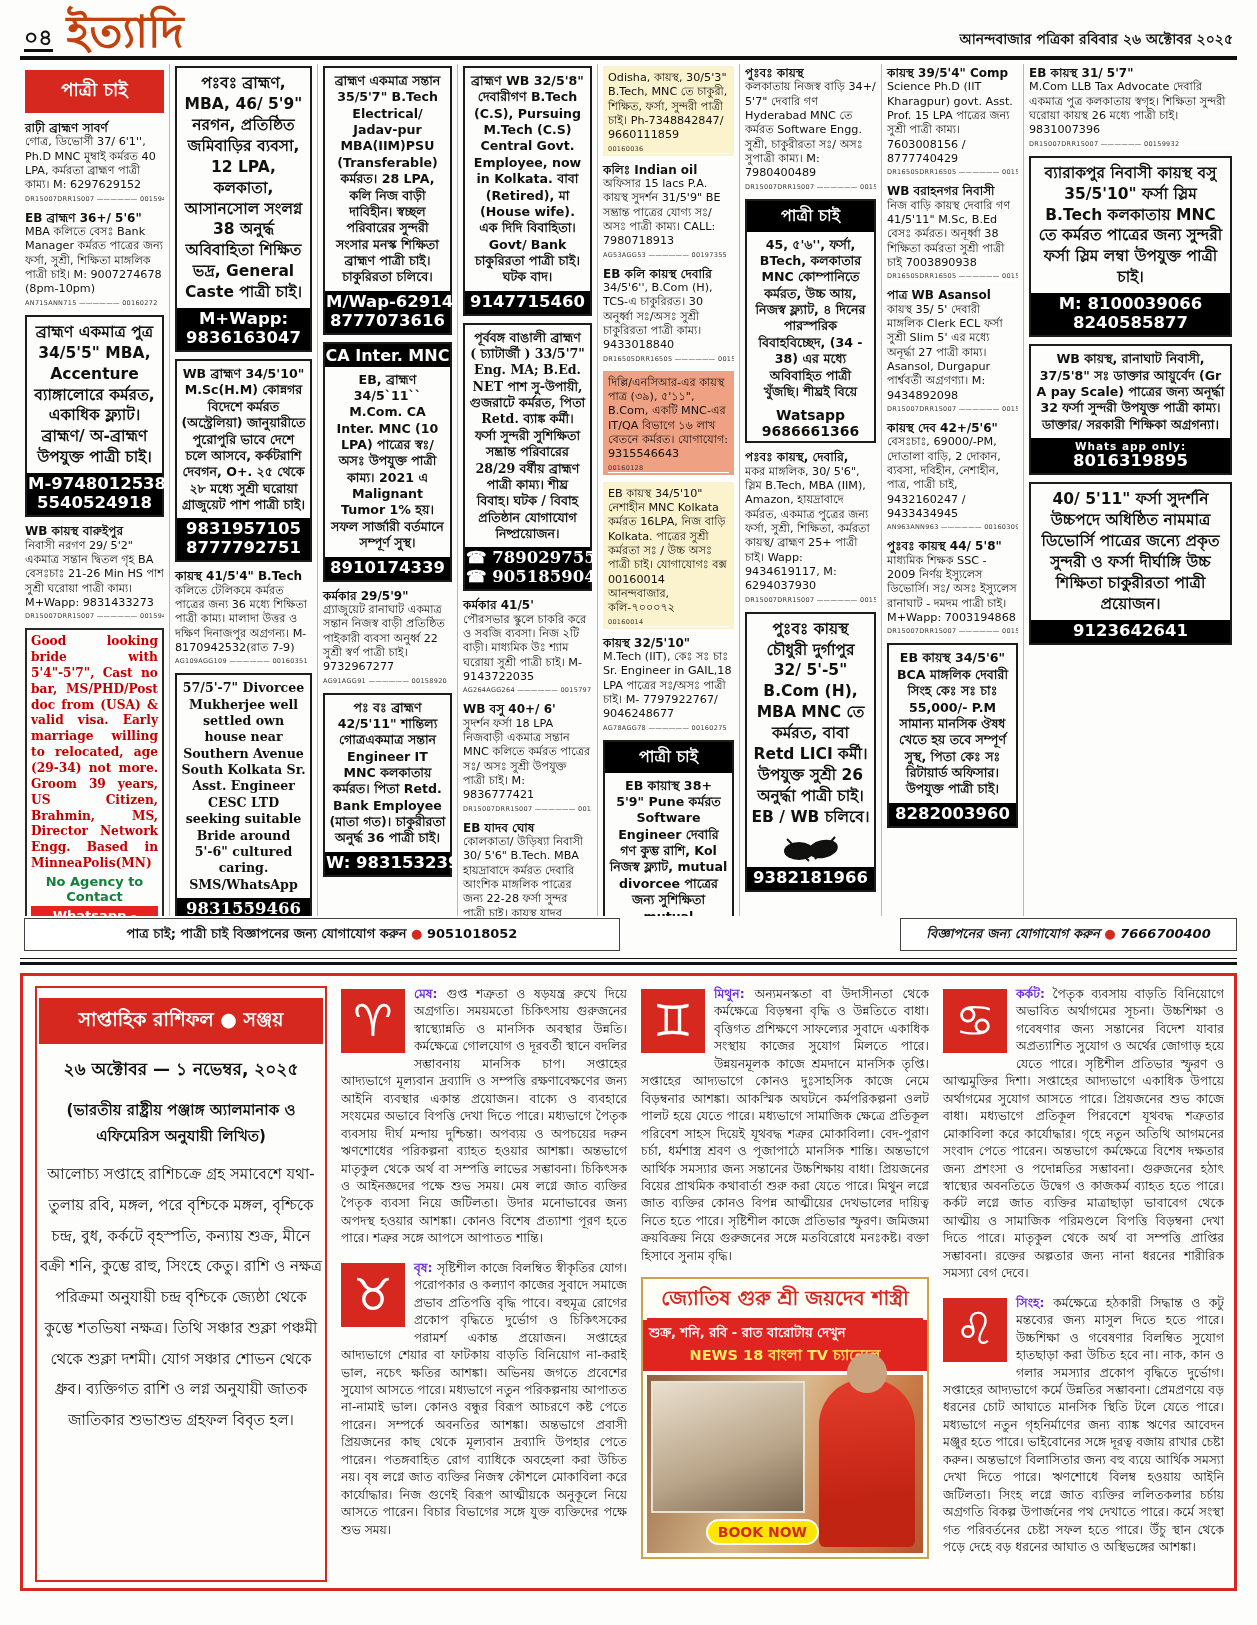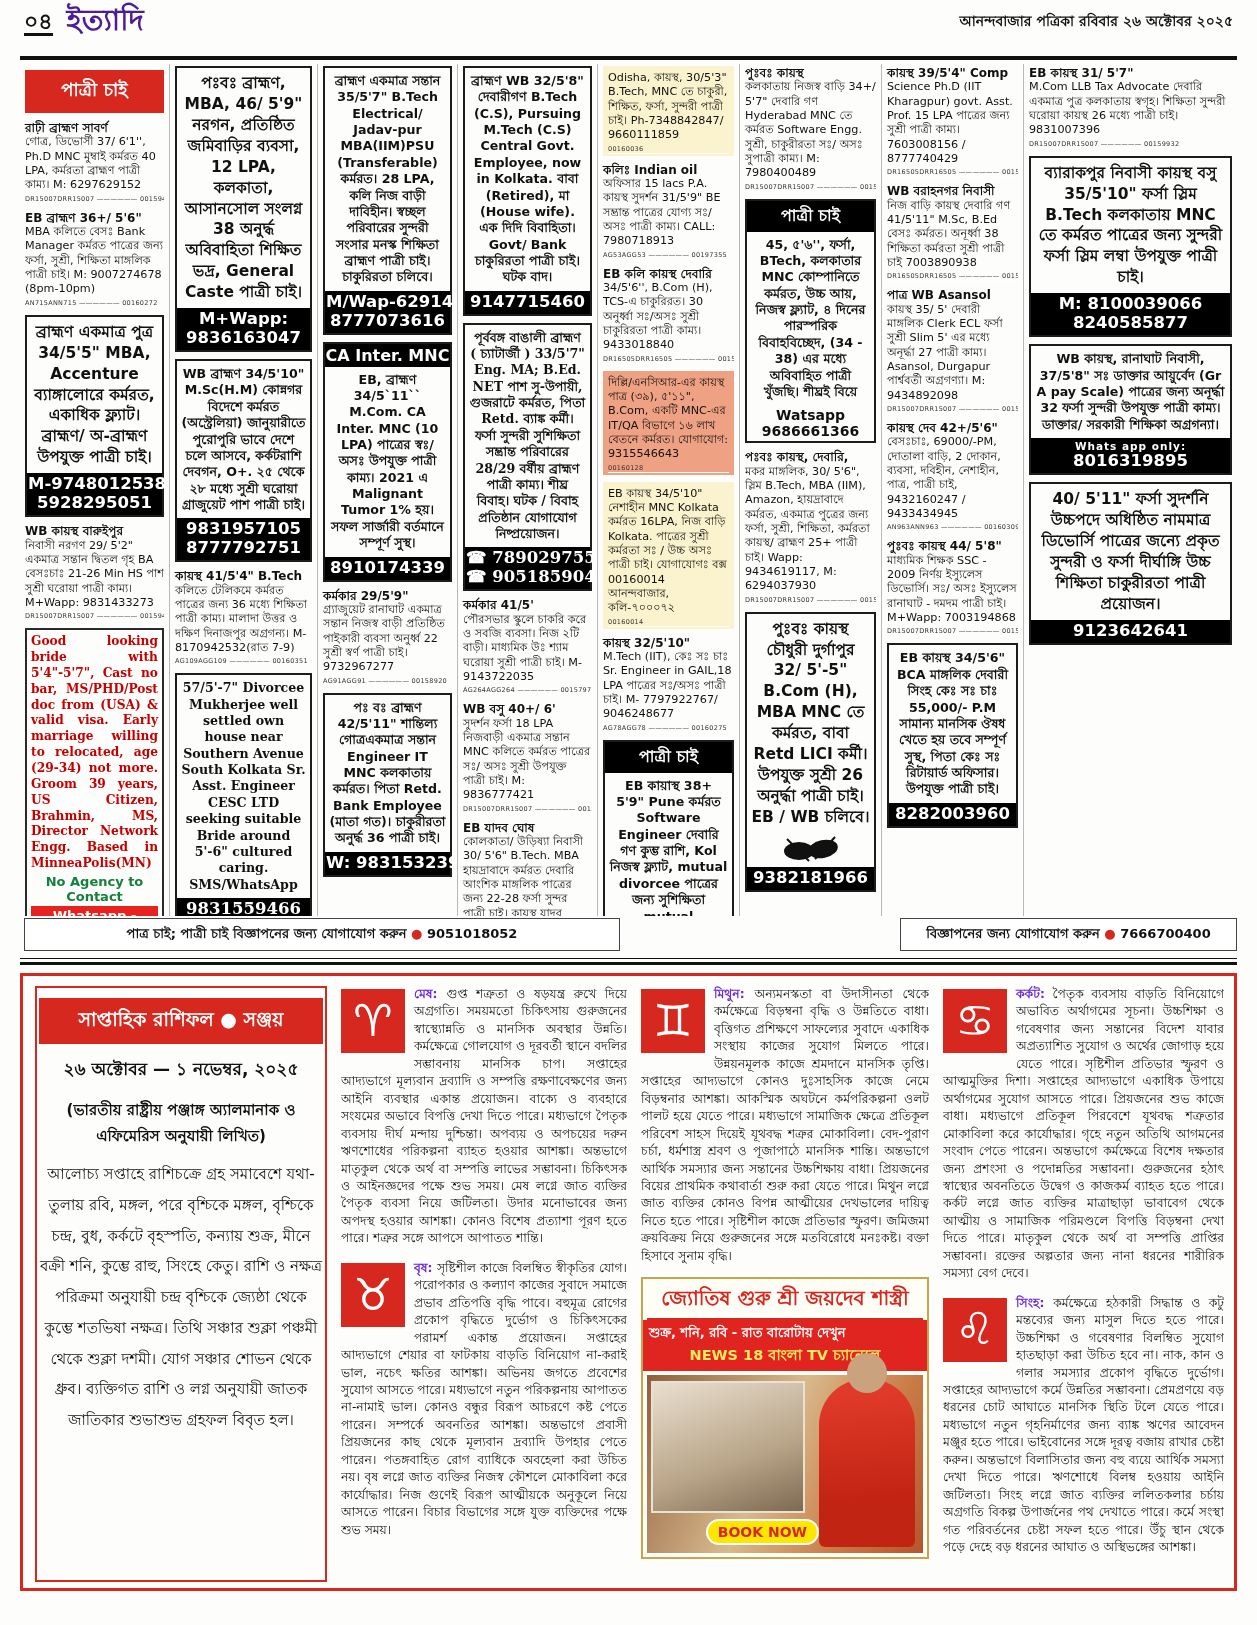--- a/index.html
+++ b/index.html
@@ -1,22 +1,22 @@
 <!DOCTYPE html>
 <html><head>
 <meta charset="utf-8">
 <style>
   html,body{margin:0;padding:0;background:#f6f5f2;}
   body{width:1257px;height:1625px;font-family:"DejaVu Sans","Liberation Sans",sans-serif;color:#111;overflow:hidden;}
   .page{width:1257px;height:1625px;background:#fdfdfb;position:relative;box-sizing:border-box;padding:8px 20px 0 20px;}
   
-  .masthead{display:flex;align-items:flex-start;justify-content:space-between;border-bottom:4px solid #111;padding:2px 4px 4px 4px;height:52px;box-sizing:border-box;}
+  .masthead{display:flex;align-items:flex-end;justify-content:space-between;border-bottom:4px solid #111;padding:2px 4px 4px 4px;height:52px;box-sizing:border-box;}
   .mh-left{display:flex;align-items:flex-end;gap:14px;}
   .page-num{font-size:22px;font-weight:bold;border-bottom:3px solid #111;line-height:1;}
-  .paper-title{color:#4c1d95;font-size:29px;font-weight:bold;line-height:.9;font-family:Liberation Mono, monospace;}
+  .paper-title{color:#c2410c;font-size:44px;font-weight:bold;line-height:.9;font-family:Liberation Sans, sans-serif;}
   .edition-line{font-size:14px;font-weight:bold;}
   
   .classifieds{display:grid;grid-template-columns:150px 148px 140px 140px 142px 142px 142px 1fr;column-gap:0;height:852px;overflow:hidden;margin-top:4px;}
   .col{border-right:1px solid #b9b9b9;padding:2px 5px 0 5px;overflow:hidden;}
   .col:last-child{border-right:none;}
   .ad{margin:0 0 7px 0;}
   .ad .title{font-weight:bold;font-size:12px;line-height:1.2;display:block;}
   .ad .body{font-size:11.2px;line-height:1.28;display:block;}
   .ad .code{font-size:6.5px;color:#333;letter-spacing:.3px;margin-top:2px;border-bottom:1px solid #fff;white-space:nowrap;overflow:hidden;}
   .ad.label-box{background:#d6281f;color:#fff;text-align:center;font-size:18px;font-weight:bold;padding:6px 2px;margin:4px 0 8px 0;}
@@ -37,21 +37,21 @@
   .bride .red-body{color:#c40000;font-weight:bold;font-size:12.2px;line-height:1.3;text-align:justify;font-family:"DejaVu Serif","Liberation Serif",serif;}
   .bride .blue-note{color:#15803d;font-weight:bold;font-size:13px;text-align:center;margin:2px 0;}
   .wa-box{background:#e8231f;color:#ffffff;text-align:center;padding:2px;}
   .wa-l1{font-weight:bold;font-size:13px;}
   .drums{display:block;margin:2px auto;}
   
   .footrow{position:relative;height:34px;margin-top:2px;}
   .footbox{position:absolute;border:1.5px solid #444;font-size:13px;font-weight:bold;text-align:center;padding:5px 4px;box-sizing:border-box;background:#fff;}
   .footbox .dot{color:#d6281f;font-weight:bold;}
   #foot-left{left:4px;width:596px;top:0;}
-  #foot-right{left:880px;right:0;top:0;}
+  #foot-right{left:880px;right:0;top:0;font-style:italic;}
   
   .rule-black{border-top:1.5px solid #111;border-bottom:3px solid #111;height:3px;margin:6px 0 0 0;}
   .rashifal{border:3px solid #d6281f;margin-top:8px;height:618px;box-sizing:border-box;padding:10px 10px 6px 12px;display:grid;grid-template-columns:292px 286px 288px 1fr;column-gap:14px;overflow:hidden;}
   .intro-col{border:2.5px solid #d6281f;box-sizing:border-box;padding:10px 2px;text-align:center;overflow:hidden;}
   .r-title{background:#d6281f;color:#fff;font-weight:bold;font-size:19px;padding:7px 4px;margin-bottom:12px;}
   .r-dates{font-weight:bold;font-size:17px;margin-bottom:14px;}
   .r-note{font-weight:bold;font-size:15px;line-height:1.7;margin-bottom:10px;}
   .r-intro{font-size:15px;line-height:2.05;}
   .zcol{overflow:hidden;}
   .sign{font-size:12.3px;line-height:1.42;text-align:justify;margin-bottom:12px;}
@@ -99,21 +99,21 @@
             <span class="body">MBA কলিতে বেসঃ Bank Manager কর্মরত পাত্রের জন্য ফর্সা, সুশ্রী, শিক্ষিতা মাঙ্গলিক পাত্রী চাই। M: 9007274678 (8pm-10pm)</span>
           </div>
           <div class="code">AN715ANN715 —————— 00160272</div>
         </div>
         <div class="ad box big">
           <div class="inner">
             <span class="body">ব্রাহ্মণ একমাত্র পুত্র 34/5'5" MBA, Accenture ব্যাঙ্গালোরে কর্মরত, একাধিক ফ্ল্যাট। ব্রাহ্মণ/ অ-ব্রাহ্মণ উপযুক্ত পাত্রী চাই।</span>
           </div>
           <div class="bandwrap">
             <div class="band-line">M-9748012538</div>
-            <div class="band-line">5928295051</div>
+            <div class="band-line">5540524918</div>
           </div>
         </div>
         <div class="ad plain">
           <div>
             <span class="title">WB কায়স্থ বারুইপুর</span>
             <span class="body">নিবাসী নরগণ 29/ 5'2" একমাত্র সন্তান দ্বিতল গৃহ BA বেসঃচাঃ 21-26 Min HS পাশ সুশ্রী ঘরোয়া পাত্রী কাম্য। M+Wapp: 9831433273</span>
           </div>
           <div class="code">DR15007DRR15007 —————— 00159430</div>
         </div>
         <div class="ad bride">

